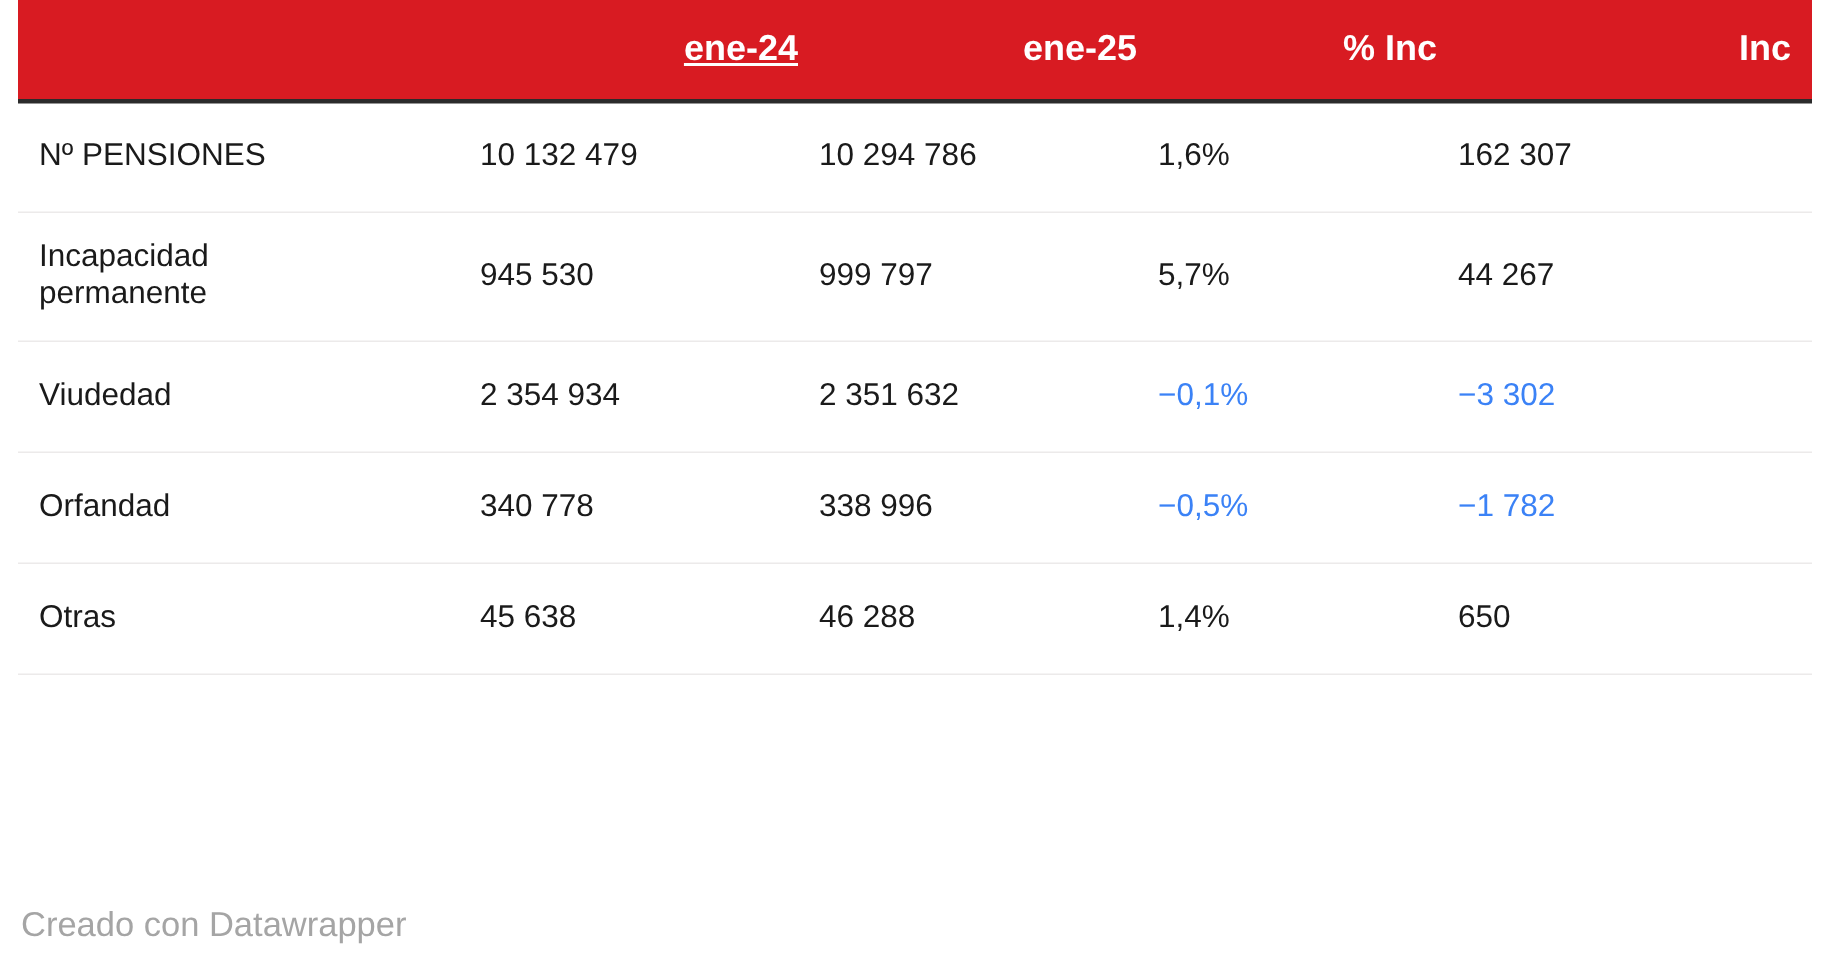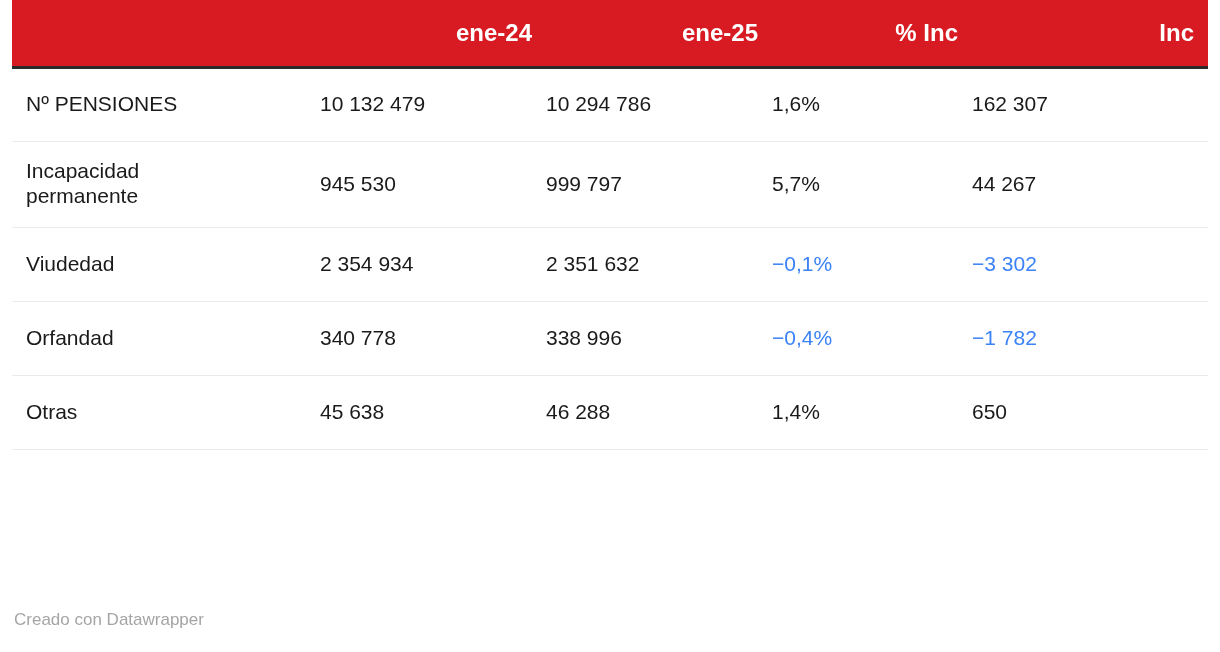--- a/index.html
+++ b/index.html
@@ -40,21 +40,21 @@
   }
   th.col-label {
     text-align: left;
     padding-left: 14px;
     width: 308px;
   }
   th.col-num {
     text-align: right;
     padding-right: 14px;
   }
-  th.c1 { width: 226px; }
+  th.c1 { width: 226px; text-decoration: underline; }
   th.c2 { width: 226px; }
   th.c3 { width: 200px; }
   th.c4 { width: 236px; }
 
   tbody tr {
     border-bottom: 1px solid #eceaea;
   }
   tbody tr:first-child td {
     border-top: 3px solid #2b2b2b;
   }
@@ -86,21 +86,21 @@
   tr.tall td {
     height: 86px;
   }
   .label-two-line {
     display: block;
   }
   .footer {
     position: absolute;
     left: 14px;
     bottom: 22px;
-    font-size: 17px;
+    font-size: 23px;
     color: #a5a5a5;
     font-family: "Liberation Sans", sans-serif;
   }
 </style>
 </head>
 <body>
 
 <div class="wrap">
 
   <table class="data-table">
@@ -140,21 +140,21 @@
         <td class="cell-num">2 354 934</td>
         <td class="cell-num">2 351 632</td>
         <td class="cell-num negative">−0,1%</td>
         <td class="cell-num negative">−3 302</td>
       </tr>
 
       <tr>
         <td class="cell-label">Orfandad</td>
         <td class="cell-num">340 778</td>
         <td class="cell-num">338 996</td>
-        <td class="cell-num negative">−0,4%</td>
+        <td class="cell-num negative">−0,5%</td>
         <td class="cell-num negative">−1 782</td>
       </tr>
 
       <tr>
         <td class="cell-label">Otras</td>
         <td class="cell-num">45 638</td>
         <td class="cell-num">46 288</td>
         <td class="cell-num">1,4%</td>
         <td class="cell-num">650</td>
       </tr>

